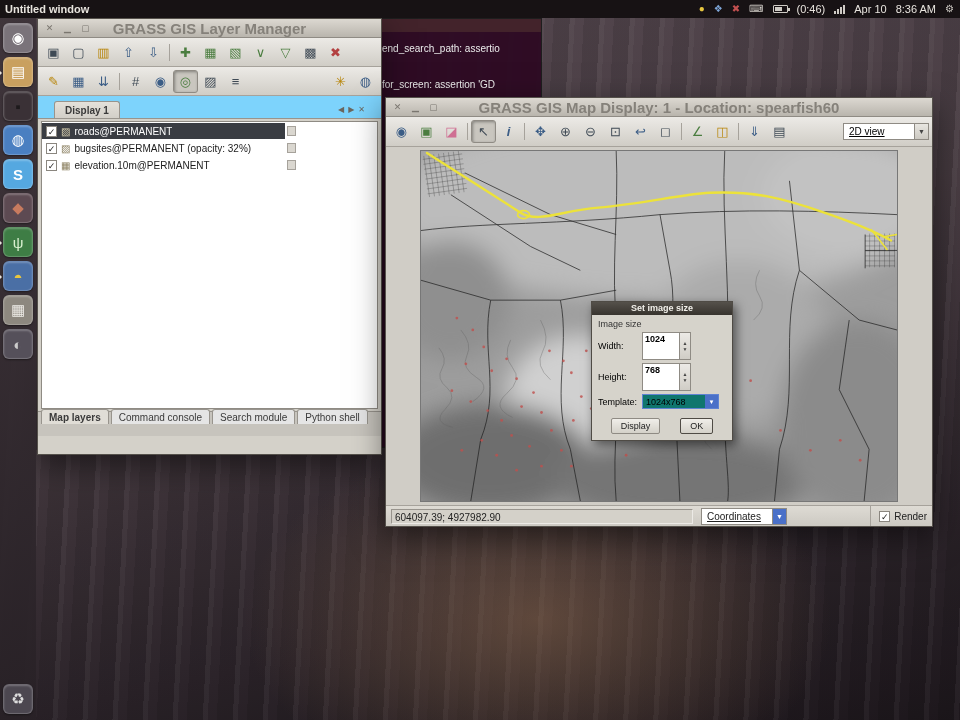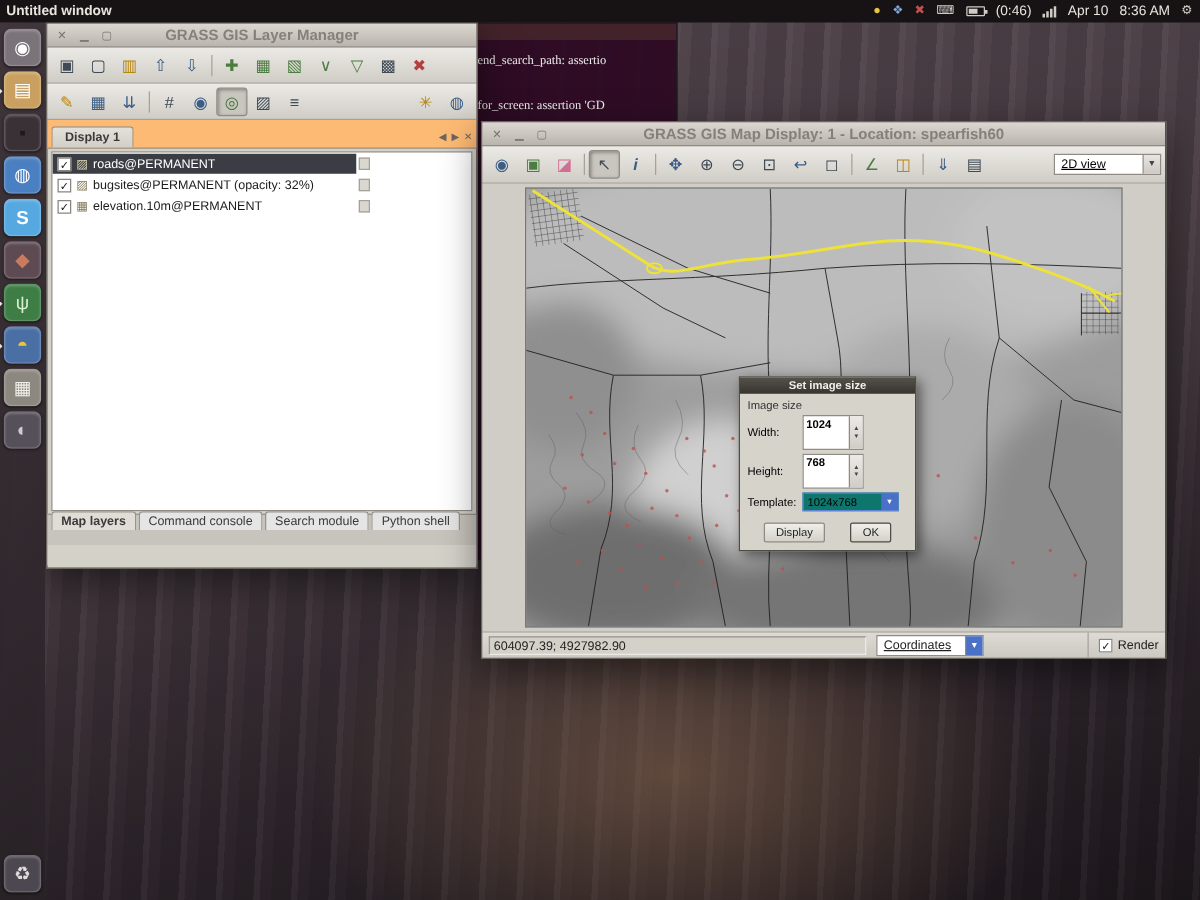--- a/index.html
+++ b/index.html
@@ -30,34 +30,34 @@
   .l-item{width:30px;height:30px;border-radius:6px;margin:2px 0;display:flex;align-items:center;justify-content:center;
     font-size:15px;color:#fff;border:1px solid rgba(255,255,255,0.18);
     box-shadow:inset 0 1px 2px rgba(255,255,255,0.25),0 1px 2px rgba(0,0,0,0.4);position:relative;}
   .l-item.running::before{content:"";position:absolute;left:-6px;top:11px;border:4px solid transparent;border-left-color:#e8e4de;}
   .l-spacer{flex:1;}
   
   .window{position:absolute;border:1px solid #55514b;background:#d4d1c9;box-shadow:0 10px 30px rgba(0,0,0,0.5);}
   .titlebar{position:relative;height:19px;background:linear-gradient(#dcd8d1,#b9b5ad);border-bottom:1px solid #8f8b84;}
   .tb-controls{position:absolute;left:5px;top:2px;display:flex;gap:5px;}
   .ctrl{width:13px;height:14px;font-size:9px;color:#7a766f;text-align:center;line-height:14px;}
-  .title-text{text-align:center;font-size:12px;color:#85817a;line-height:19px;font-weight:bold;
+  .title-text{text-align:center;font-size:15px;color:#85817a;line-height:19px;font-weight:bold;
     white-space:nowrap;overflow:hidden;}
   
   .toolbar{display:flex;align-items:center;padding:2px 3px;height:29px;
     background:linear-gradient(#eceae6,#d0cdc6);border-bottom:1px solid #a6a29b;}
   .tbtn{width:25px;height:23px;display:flex;align-items:center;justify-content:center;font-size:13px;
     border-radius:3px;border:1px solid transparent;flex:none;}
   .tbtn.pressed{background:#c9c6bf;border-color:#8f8b84;box-shadow:inset 1px 1px 3px rgba(0,0,0,0.35);}
   .tsep{width:1px;height:17px;background:#a6a29b;margin:0 3px;flex:none;}
   .c-dark{color:#3f4a55}.c-green{color:#4a7d3f}.c-blue{color:#3b5d86}
   .c-red{color:#b34040}.c-gold{color:#b8860b}.c-pink{color:#cf6f93}
   
   .lm{left:37px;top:18px;width:345px;height:437px;z-index:5;}
-  .tabrow{height:23px;background:#fdba74;border-bottom:1px solid #98948d;display:flex;align-items:flex-end;padding:0 3px;}
+  .tabrow{height:23px;background:#7dd3fc;border-bottom:1px solid #98948d;display:flex;align-items:flex-end;padding:0 16px;}
   .tab{background:linear-gradient(#e4e1da,#d2cfc8);border:1px solid #98948d;border-bottom:none;
     border-radius:3px 3px 0 0;font-size:10px;font-weight:bold;color:#3a3a3a;padding:3px 10px 2px;}
   .tab-arrows{margin-left:auto;display:flex;gap:4px;align-items:center;padding-bottom:4px;color:#6b675f;font-size:8px;}
   .tree{background:#fff;border:1px solid #8f8b84;margin:2px 3px;height:288px;overflow:hidden;}
   .trow{height:16px;display:flex;align-items:center;font-size:10px;color:#1c1c1c;margin-top:1px;}
   .hl{display:flex;align-items:center;gap:4px;height:16px;width:243px;padding-left:4px;}
   .trow.selected .hl{background:#3a3d43;color:#fff;}
   .cbx{width:11px;height:11px;background:#fff;border:1px solid #8a867f;font-size:9px;line-height:10px;
     text-align:center;color:#222;flex:none;}
   .licon{font-size:10px;color:#8a7f5f;}
@@ -66,21 +66,21 @@
   .row-btn{width:9px;height:10px;border:1px solid #a6a29b;background:#dad7d0;margin-left:2px;flex:none;}
   .btabs{display:flex;gap:2px;align-items:flex-end;height:20px;background:#c7c4bd;padding:12px 3px;border-top:1px solid #98948d;}
   .btab{font-size:10px;padding:2px 7px 1px;border:1px solid #98948d;border-bottom:none;border-radius:3px 3px 0 0;
     background:#e5e5e5;color:#3a3a3a;white-space:nowrap;}
   .btab.active{background:#e0ddd6;font-weight:bold;}
   .lm-status{height:16px;background:#d4d1c9;}
   
   .terminal{position:absolute;left:378px;top:18px;width:164px;height:430px;z-index:1;
     background:rgba(46,10,35,0.96);border:1px solid #1e1e1e;}
   .term-title{height:13px;background:#43232b;}
-  .term-line{position:absolute;left:3px;white-space:nowrap;font-family:Liberation Serif, serif;
+  .term-line{position:absolute;left:3px;white-space:nowrap;font-family:Liberation Sans, sans-serif;
     font-size:10px;color:#ececec;}
   
   .md{left:385px;top:97px;width:548px;height:430px;z-index:8;}
   .md .toolbar{height:30px;}
   .mcanvas{position:relative;height:358px;background:#d0cdc6;display:flex;align-items:center;justify-content:center;}
   .mapimg{width:478px;height:352px;border:1px solid #777;background:#9d9d9d;}
   .mapimg svg{display:block;}
   .statusbar{height:21px;display:flex;align-items:center;background:linear-gradient(#dedbd4,#ccc9c2);
     border-top:1px solid #a6a29b;padding:0 5px;font-size:10px;color:#222;gap:8px;}
   .coords{width:302px;height:15px;line-height:15px;padding-left:3px;background:#d4d1c9;

